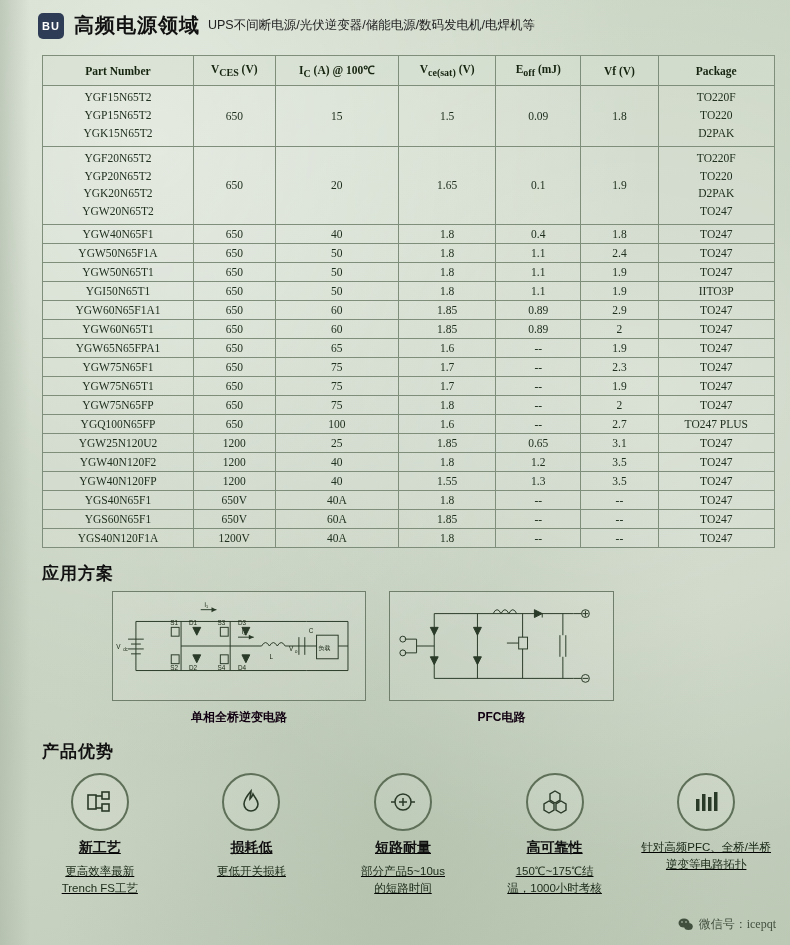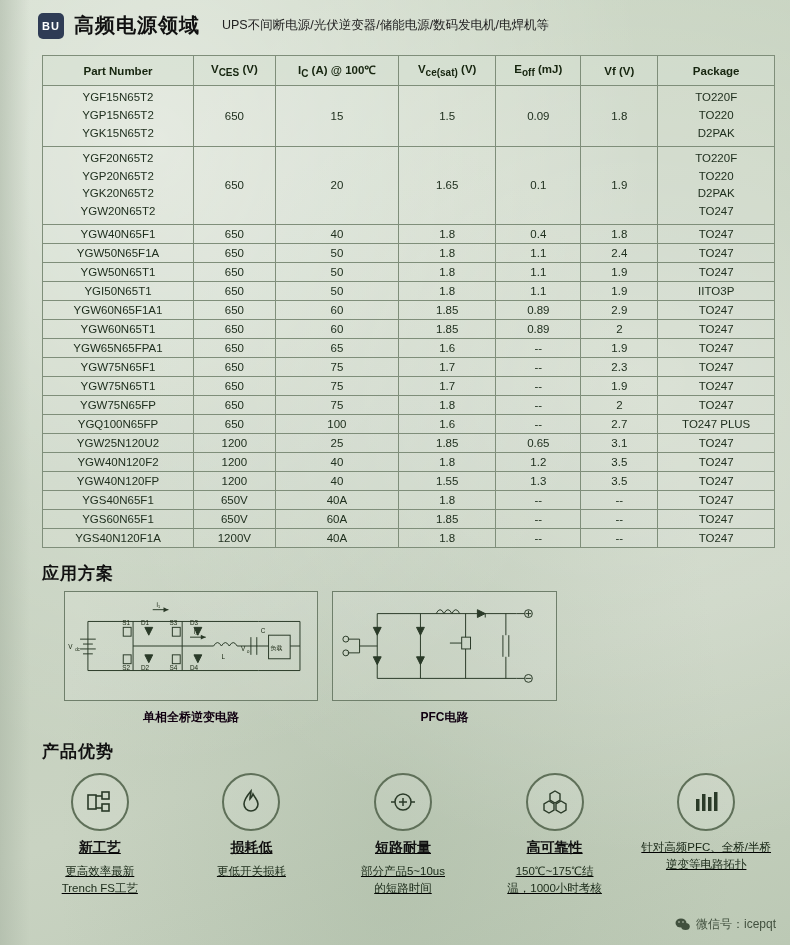--- a/index.html
+++ b/index.html
@@ -26,24 +26,24 @@
   
   .header { display:flex; align-items:center; padding:12px 16px 6px 38px;text-align:right; }
   .logo-box {
     width:26px; height:26px; border-radius:5px; background:#2f3c55;
     color:#fff; font-size:11px; font-weight:bold; display:flex;
     align-items:center; justify-content:center; letter-spacing:1px;
     margin-right:10px; flex:none;
   }
   .logo-box span { display:block; }
   .head-title { font-size:20px; font-weight:bold; color:#111; letter-spacing:1px; }
-  .head-sub { font-size:12.5px; color:#222; margin-left:22px; padding-bottom:1px; }
-
-  
-  .table-wrap { padding:10px 23px 0 42px; }
+  .head-sub { font-size:12.5px; color:#222; margin-left:8px; padding-bottom:1px; }
+
+  
+  .table-wrap { padding:10px 23px 0 42px;font-family:Liberation Serif, serif; }
   table.spec { border-collapse:collapse; width:733px; font-size:11.5px; color:#20301f; }
   table.spec th, table.spec td {
     border:1px solid #7f8e7a;
     text-align:center;
     padding:3px 2px;
     background: rgba(255,255,255,0.10);
   }
   table.spec thead th {
     background: rgba(214,224,210,0.55);
     font-weight:bold; font-size:11.5px; padding:6px 2px;
@@ -61,42 +61,42 @@
   td.multi div { white-space:nowrap; }
 
   
   .sec-title {
     font-size:17px; font-weight:bold; color:#111; letter-spacing:1px;
     margin:14px 0 4px 42px;
   }
   .sec-title.pa { }
 
   
-  .apps { display:flex; gap:14px; padding:2px 18px 0 64px; align-items:flex-end; }
+  .apps { display:flex; gap:23px; padding:2px 18px 0 112px; align-items:flex-end; }
   .app-card { text-align:center; }
   .app-card .cap { font-size:12px; font-weight:bold; color:#101; margin-top:4px; }
   .diagram { border:1px solid #6f7f6b; background: rgba(255,255,255,0.10); }
 
   
   .adv { display:flex; padding:6px 10px 0 26px; gap:4px;text-decoration:underline; }
   .adv-item { flex:1; text-align:center; padding:0 4px; }
   .circ {
     width:58px; height:58px; border-radius:50%;
     border:2px solid #5f7059; margin:0 auto 8px auto;
     display:flex; align-items:center; justify-content:center;
     background: rgba(255,255,255,0.12);
   }
   .adv-title { font-size:14px; font-weight:bold; color:#111; margin-bottom:6px; }
   .adv-desc { font-size:11.5px; color:#1a2a18; line-height:1.5; }
 
   
   .wm {
     position:absolute; right:14px; bottom:12px;
     display:flex; align-items:center; gap:6px;
-    font-size:12px; color:#3b4a38; opacity:0.95;
+    font-size:12px; color:#3b4a38; opacity:0.95;font-family:Liberation Serif, serif;
   }
   .wm-icon { width:15px; height:13px; position:relative; flex:none; }
   
   .left-band {
     position:absolute; left:0; top:0; width:30px; height:945px;
     background:linear-gradient(90deg, rgba(168,180,163,0.55), rgba(168,180,163,0.0));
     z-index:2; pointer-events:none;
   }
 </style>
 </head>

